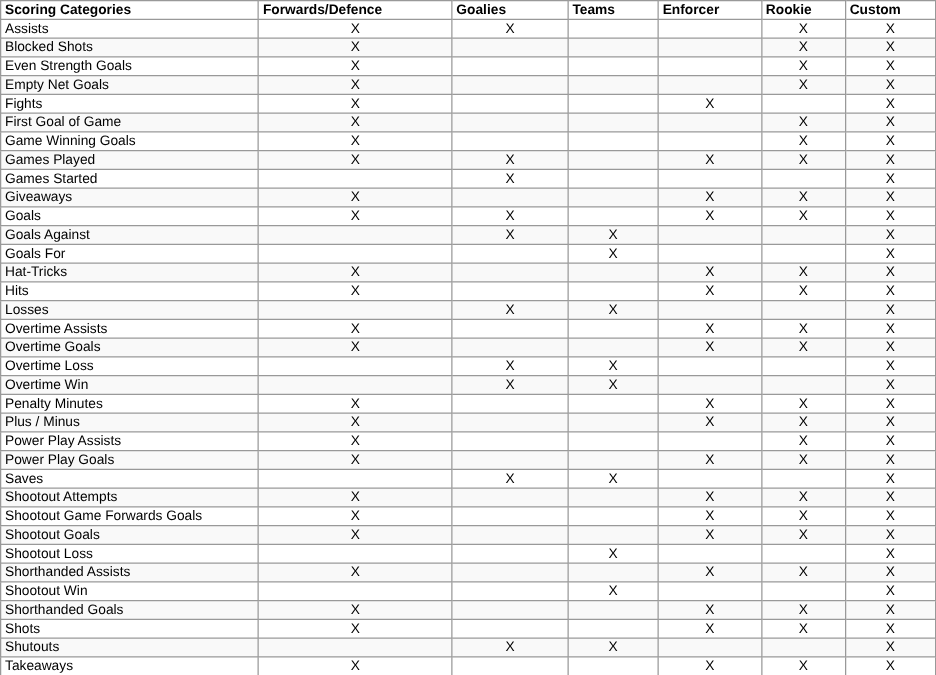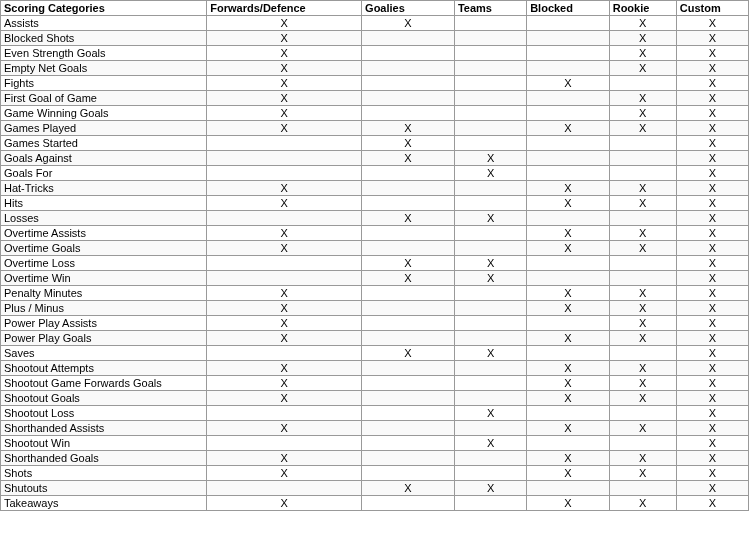--- a/index.html
+++ b/index.html
@@ -60,21 +60,21 @@
       <col class="col-enforcer">
       <col class="col-rookie">
       <col class="col-custom">
     </colgroup>
     <thead id="table-head">
       <tr>
           <th>Scoring Categories</th>
           <th>Forwards/Defence</th>
           <th>Goalies</th>
           <th>Teams</th>
-          <th>Blocked</th>
+          <th>Enforcer</th>
           <th>Rookie</th>
           <th>Custom</th>
         </tr>
     </thead>
     <tbody id="table-body">
     <tr>
           <td>Assists</td>
           <td class="check">X</td>
           <td class="check">X</td>
           <td class="check"></td>
@@ -145,20 +145,38 @@
           <td class="check">X</td>
           <td class="check">X</td>
         </tr>
         <tr>
           <td>Games Started</td>
           <td class="check"></td>
           <td class="check">X</td>
           <td class="check"></td>
           <td class="check"></td>
           <td class="check"></td>
+          <td class="check">X</td>
+        </tr>
+        <tr>
+          <td>Giveaways</td>
+          <td class="check">X</td>
+          <td class="check"></td>
+          <td class="check"></td>
+          <td class="check">X</td>
+          <td class="check">X</td>
+          <td class="check">X</td>
+        </tr>
+        <tr>
+          <td>Goals</td>
+          <td class="check">X</td>
+          <td class="check">X</td>
+          <td class="check"></td>
+          <td class="check">X</td>
+          <td class="check">X</td>
           <td class="check">X</td>
         </tr>
         <tr>
           <td>Goals Against</td>
           <td class="check"></td>
           <td class="check">X</td>
           <td class="check">X</td>
           <td class="check"></td>
           <td class="check"></td>
           <td class="check">X</td>

